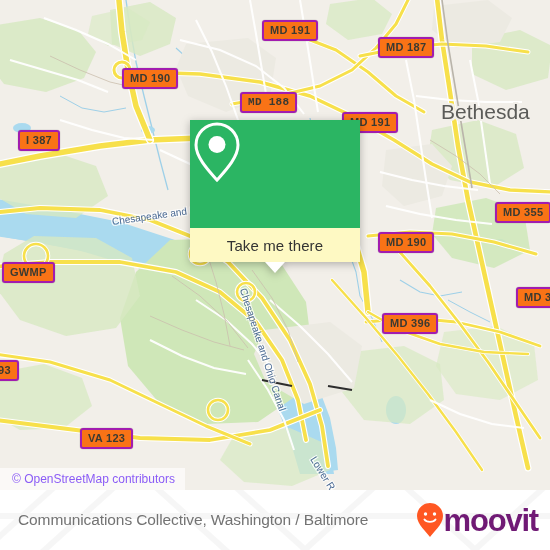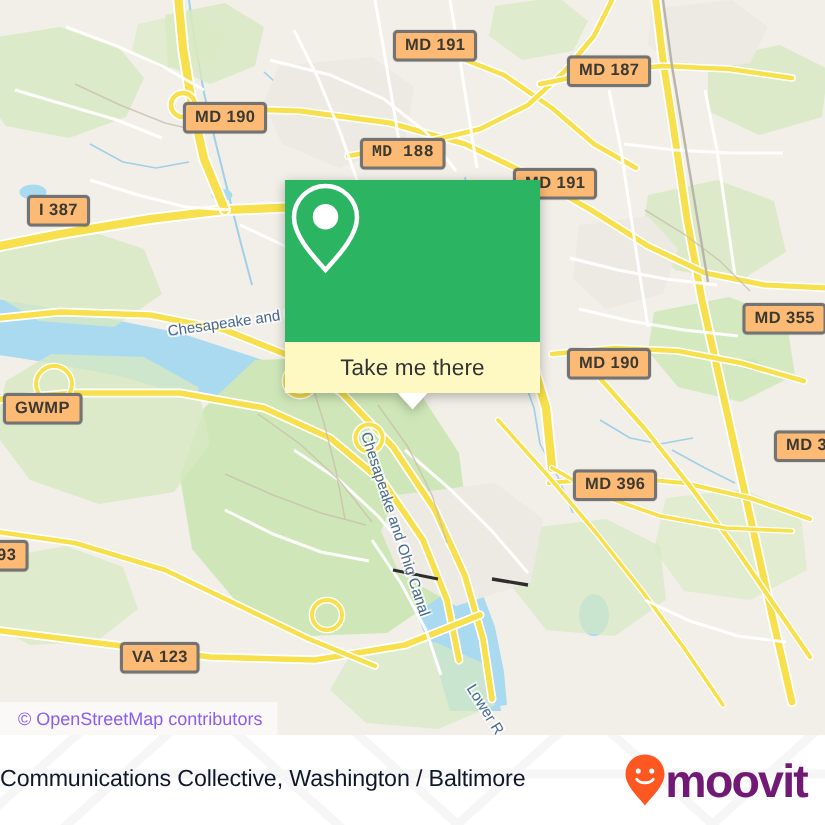--- a/index.html
+++ b/index.html
@@ -13,22 +13,22 @@
   
   #map {
     position:absolute; left:0; top:0; width:550px; height:490px;
     background:#f2efe9; overflow:hidden;
   }
   #map svg { position:absolute; left:0; top:0; }
 
   
   .shield {
     position:absolute;
-    background:#fdba74;
-    border:2px solid #737373;
+    background:#f97316;
+    border:2px solid #a21caf;
     border-radius:3px;
     color:#3a3a32;
     font-size:11px;
     font-weight:bold;
     letter-spacing:.3px;
     padding:2px 6px 3px 6px;
     line-height:12px;
     white-space:nowrap;
     box-shadow:0 0 0 .5px rgba(0,0,0,.10);
     font-family:"Liberation Sans", sans-serif;
@@ -105,22 +105,22 @@
   #footer {
     position:absolute; left:0; top:490px;
     width:550px; height:60px;
     background:#ffffff;
     display:flex; align-items:center;
     overflow:hidden;
   }
   #footer .wm { position:absolute; left:0; top:0; opacity:.5; }
   #footer-title {
     position:relative;
-    margin-left:0;
-    color:#0f172a;
+    margin-left:18px;
+    color:#737373;
     font-size:15.5px;
     letter-spacing:-.1px;
     white-space:nowrap;
   }
   #brand {
     position:absolute; right:12px; top:50%;
     transform:translateY(-50%);
     display:flex; align-items:center;
   }
   #brand .brand-word {
@@ -319,20 +319,21 @@
     <div class="shield" style="left:342px; top:112px;">MD 191</div>
     <div class="shield" style="left:18px; top:130px;">I 387</div>
     <div class="shield" style="left:495px; top:202px;">MD 355</div>
     <div class="shield" style="left:378px; top:232px;">MD 190</div>
     <div class="shield" style="left:2px; top:262px;text-align:right;">GWMP</div>
     <div class="shield" style="left:516px; top:287px;">MD 35</div>
     <div class="shield" style="left:382px; top:313px;">MD 396</div>
     <div class="shield" style="left:-10px; top:360px;">93</div>
     <div class="shield" style="left:80px; top:428px;">VA 123</div>
 
+    <div class="place-label" style="left:441px; top:100px;">Bethesda</div>
 
     <div class="water-label" style="left:112px; top:216px; transform:rotate(-8deg);">Chesapeake and O</div>
     <div class="water-label" style="left:243px; top:283px; transform:rotate(72deg);">Chesapeake and Ohio Canal</div>
     <div class="water-label" style="left:313px; top:452px; transform:rotate(58deg);">Lower R</div>
 
     <div id="popup">
       <div class="card-top">
         <svg width="54" height="64" viewBox="0 0 54 64">
           <path d="M27 4 C15.4 4 6 13.4 6 25 C6 38 20 52 27 60 C34 52 48 38 48 25 C48 13.4 38.6 4 27 4 Z" fill="none" stroke="#ffffff" stroke-width="3"></path>
           <circle cx="27" cy="24.5" r="8.5" fill="#ffffff"></circle>

